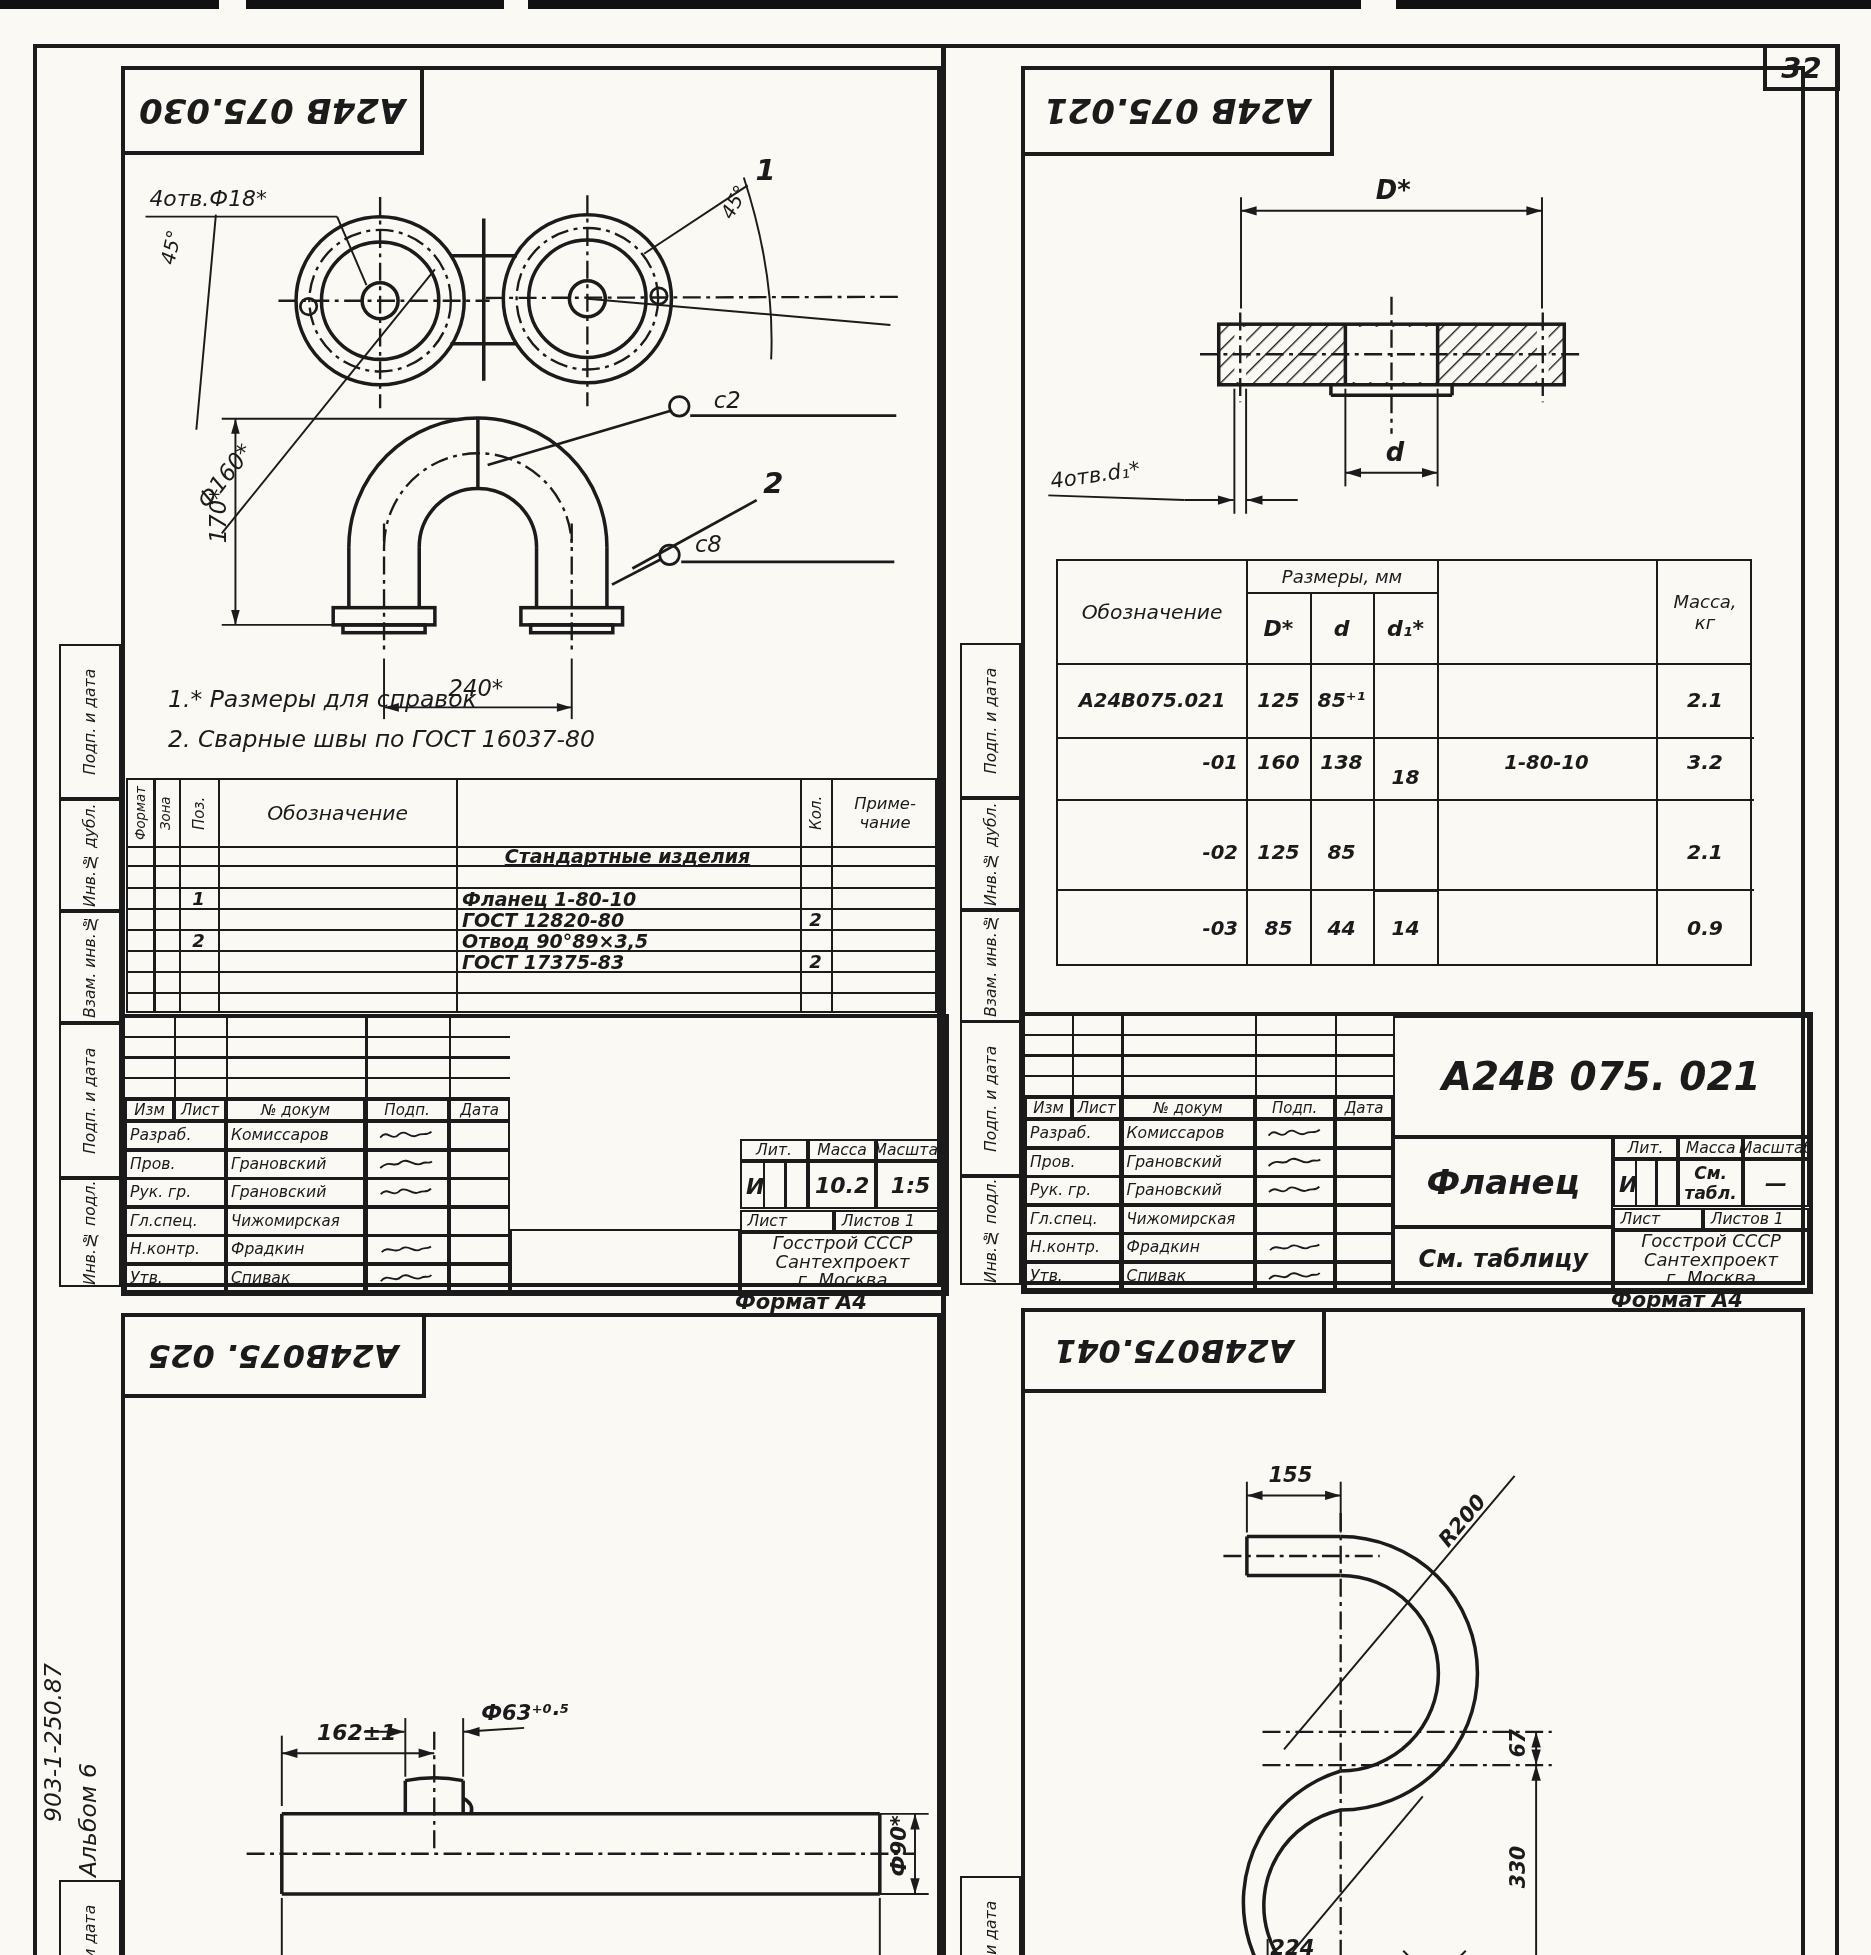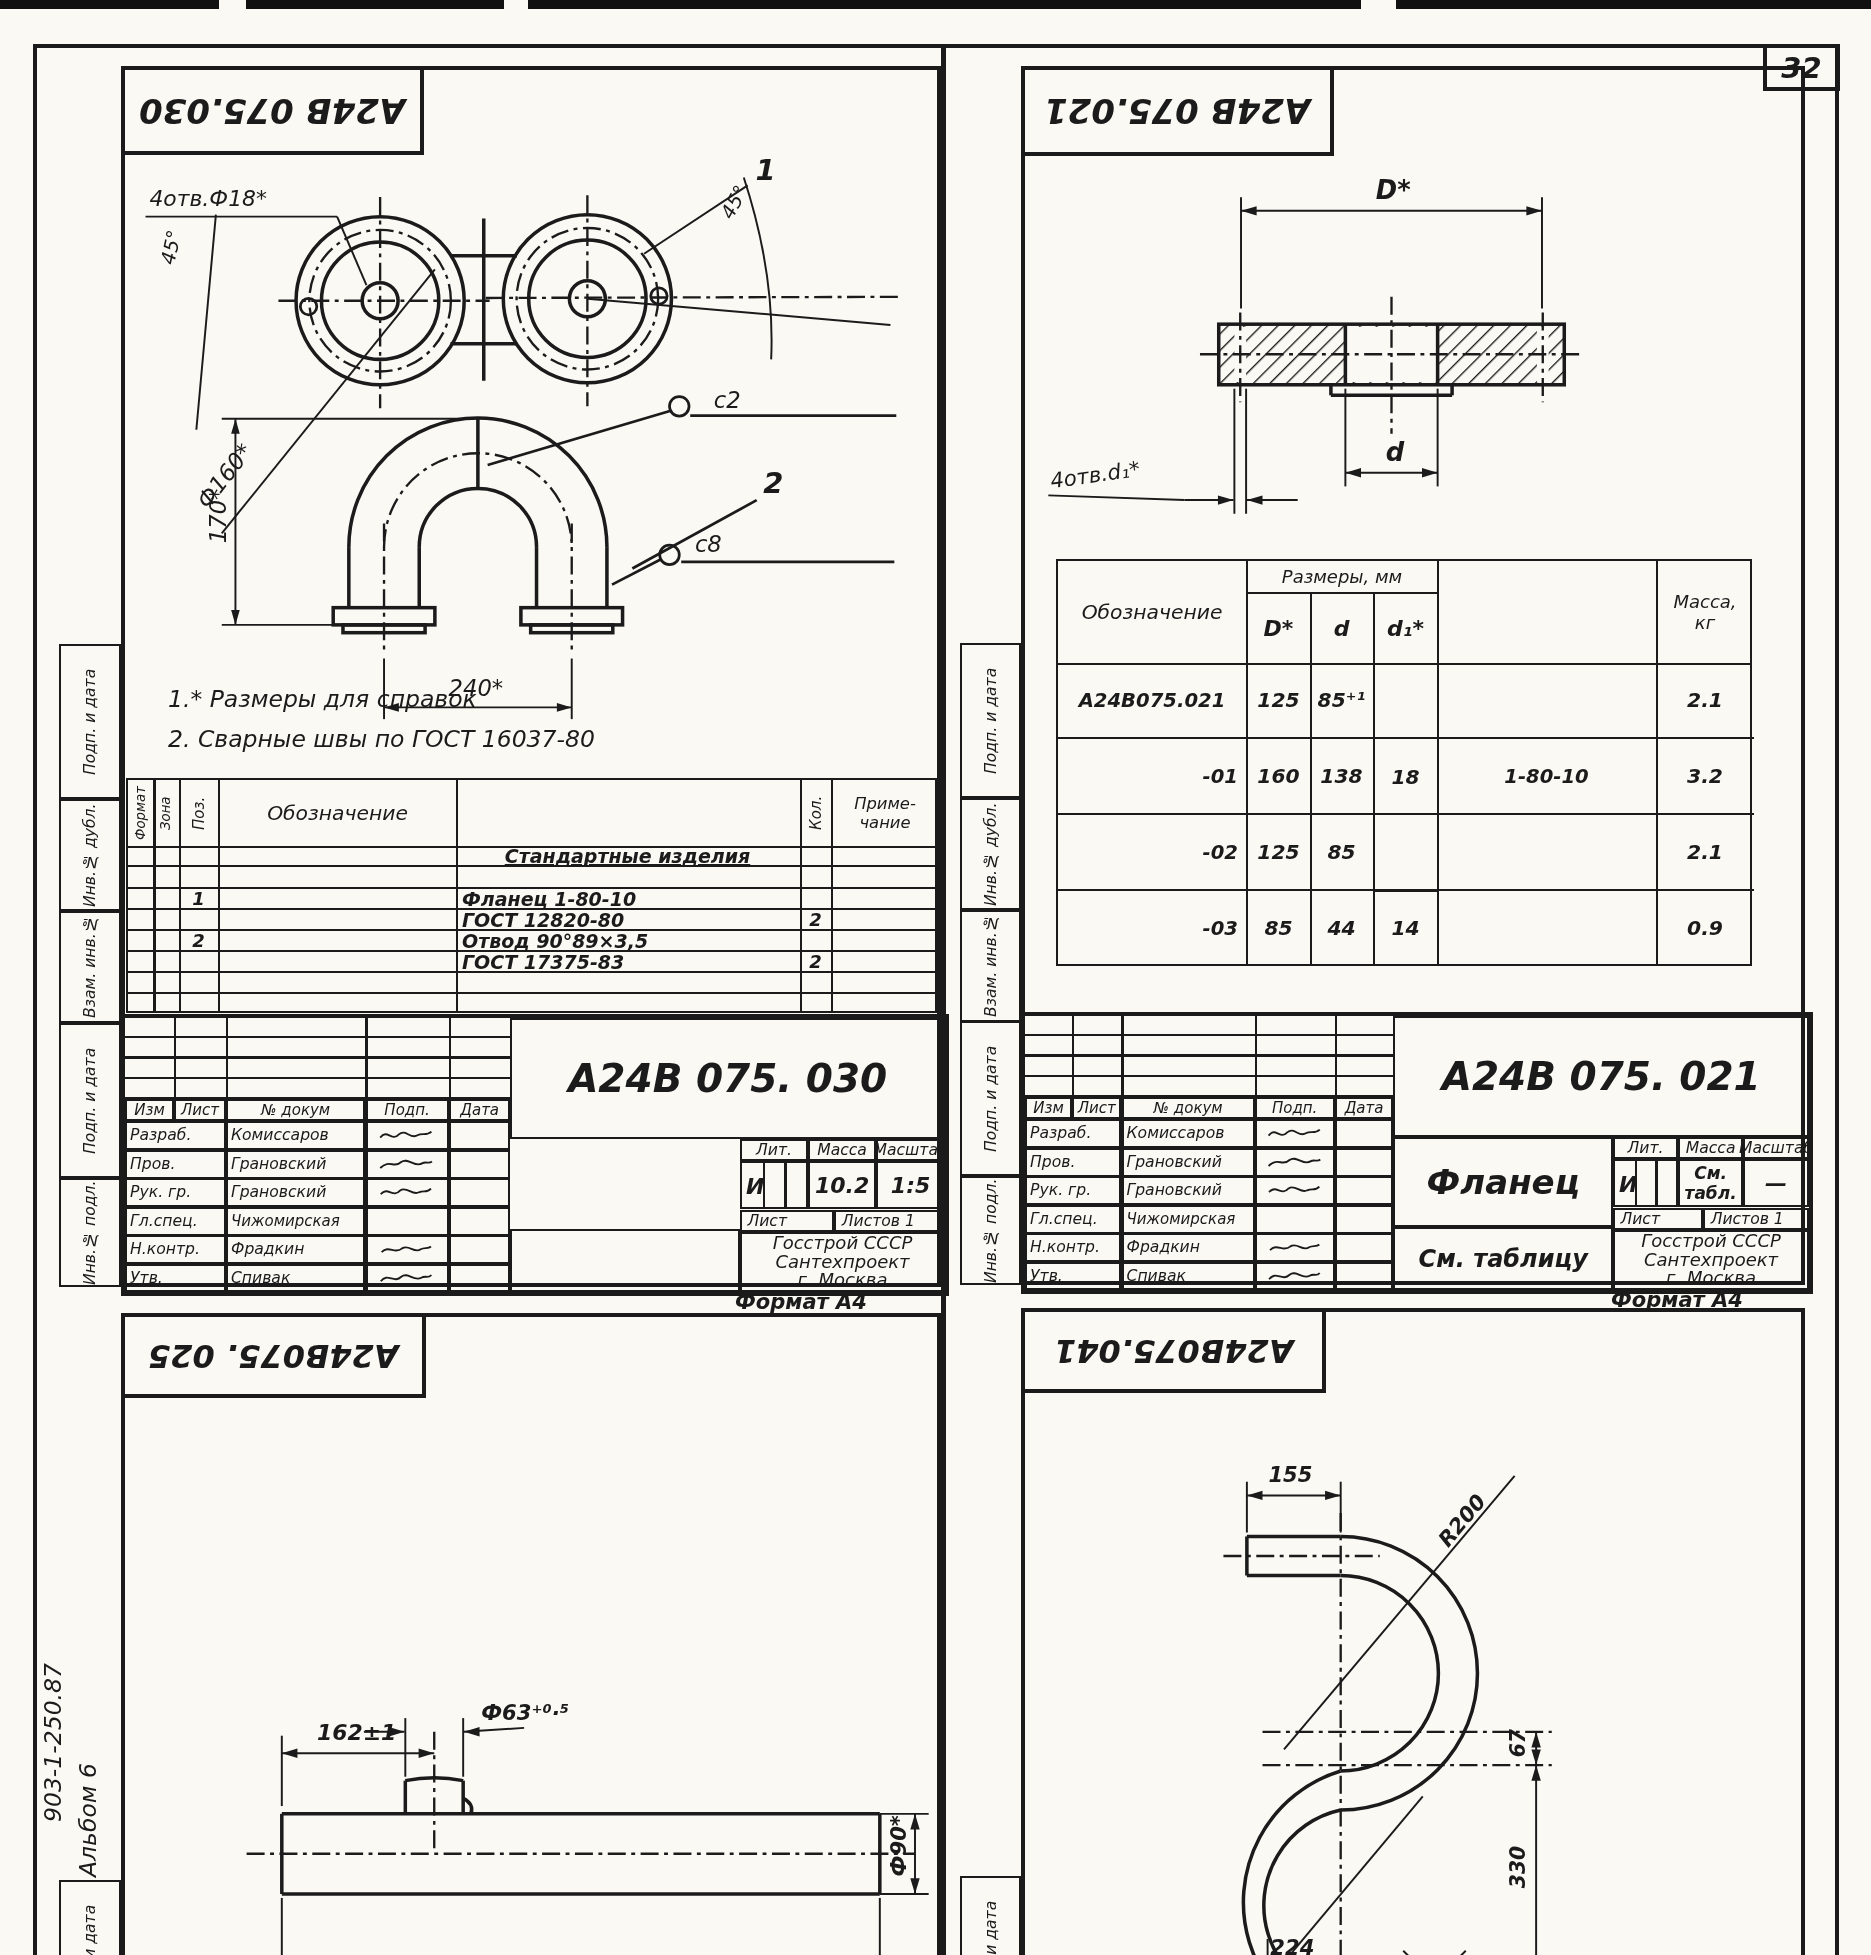--- a/index.html
+++ b/index.html
@@ -307,21 +307,21 @@
   <div class="c ctr hw" style="left:252px;top:33px;width:63px;height:69px;font-size:22px;font-weight:bold;">d</div>
   <div class="c ctr hw" style="left:315px;top:33px;width:65px;height:69px;font-size:22px;font-weight:bold;">d₁*</div>
   <div class="c ctr hw" style="left:598px;top:0;width:98px;height:102px;font-size:18px;padding:0 6.3px;">Масса, кг</div>
 
   <div class="c" style="left:0;top:102px;width:696px;height:76px;border-bottom:2.3px solid var(--ink);">
     <span class="c ctr hw" style="left:0;width:188px;height:100%;font-size:19.6px;font-weight:bold;">А24В075.021</span>
     <span class="c ctr hw" style="left:188px;width:65px;height:100%;font-size:20.3px;font-weight:bold;">125</span>
     <span class="c ctr hw" style="left:252px;width:63px;height:100%;font-size:20.3px;font-weight:bold;">85⁺¹</span>
     <span class="c ctr hw" style="left:598px;width:98px;height:100%;font-size:20.3px;font-weight:bold;">2.1</span>
   </div>
-  <div class="c" style="left:0;top:178px;width:696px;height:76px;border-bottom:2.3px solid var(--ink);">
+  <div class="c" style="left:0;top:164px;width:696px;height:76px;border-bottom:2.3px solid var(--ink);">
     <span class="c hw" style="left:0;width:180px;height:100%;font-size:19.6px;font-weight:bold;display:flex;align-items:center;justify-content:flex-end;">-01</span>
     <span class="c ctr hw" style="left:188px;width:65px;height:100%;font-size:20.3px;font-weight:bold;">160</span>
     <span class="c ctr hw" style="left:252px;width:63px;height:100%;font-size:20.3px;font-weight:bold;">138</span>
     <span class="c ctr hw" style="left:379px;width:219px;height:100%;font-size:19.6px;font-weight:bold;">1-80-10</span>
     <span class="c ctr hw" style="left:598px;width:98px;height:100%;font-size:20.3px;font-weight:bold;">3.2</span>
   </div>
   <div class="c" style="left:0;top:254px;width:696px;height:76px;border-bottom:2.3px solid var(--ink);">
     <span class="c hw" style="left:0;width:180px;height:100%;font-size:19.6px;font-weight:bold;display:flex;align-items:center;justify-content:flex-end;">-02</span>
     <span class="c ctr hw" style="left:188px;width:65px;height:100%;font-size:20.3px;font-weight:bold;">125</span>
     <span class="c ctr hw" style="left:252px;width:63px;height:100%;font-size:20.3px;font-weight:bold;">85</span>
@@ -487,21 +487,20 @@
   <div class="c cell" style="left:39.5%;top:217px;width:7.5%;height:28.5px;"></div>
   <div class="c cell hw" style="left:0;top:246px;width:12.3%;height:28px;font-size:15.6px;display:flex;align-items:center;padding-left:3.1px;">Утв.</div>
   <div class="c cell hw" style="left:12.3%;top:246px;width:17%;height:28px;font-size:15.6px;display:flex;align-items:center;padding-left:3.1px;">Спивак</div>
   <div class="c cell" style="left:29.3%;top:246px;width:10.2%;height:28px;">
       <svg class="sig" viewBox="0 0 120 40">
         <path d="M5,27 C20,7 34,33 50,17 C64,5 78,29 94,19 C102,14 110,21 116,13" fill="none" stroke="var(--ink)" stroke-width="4"></path>
       </svg>
     </div>
   <div class="c cell" style="left:39.5%;top:246px;width:7.5%;height:28px;"></div>
 
-  <div class="c cell ctr hw" style="left:47%;top:0;width:53%;height:121px;font-size:39px;font-weight:bold;">А24В 075. 030</div>
   <div class="c cell ctr hw" style="left:47%;top:211px;width:28%;height:63px;font-size:21px;"></div>
   <div class="c cell ctr hw" style="left:75%;top:121px;width:8.3%;height:22px;font-size:15.6px;">Лит.</div>
   <div class="c cell ctr hw" style="left:83.3%;top:121px;width:8.3%;height:22px;font-size:15.6px;">Масса</div>
   <div class="c cell ctr hw" style="left:91.6%;top:121px;width:8.4%;height:22px;font-size:15.6px;">Масштаб</div>
   <div class="c cell" style="left:75%;top:143px;width:8.3%;height:48px;">
     <span class="hw" style="position:absolute;left:3.9px;top:11px;font-size:22px;font-weight:bold;">И</span>
     <span class="vline" style="left:33%;"></span>
       <span class="vline" style="left:66%;"></span>
   </div>
   <div class="c cell ctr hw" style="left:83.3%;top:143px;width:8.3%;height:48px;font-size:22px;font-weight:bold;">10.2</div>

